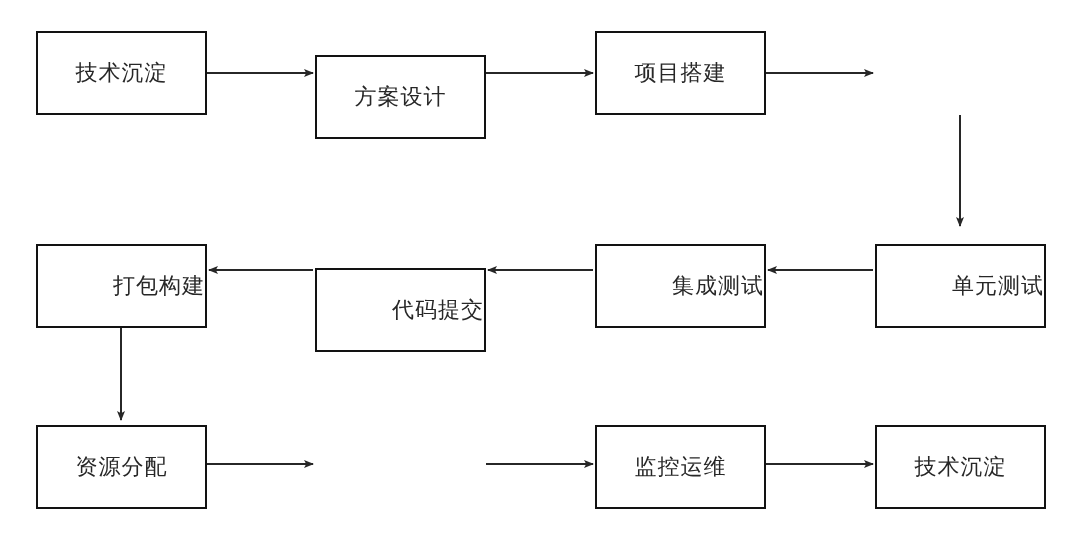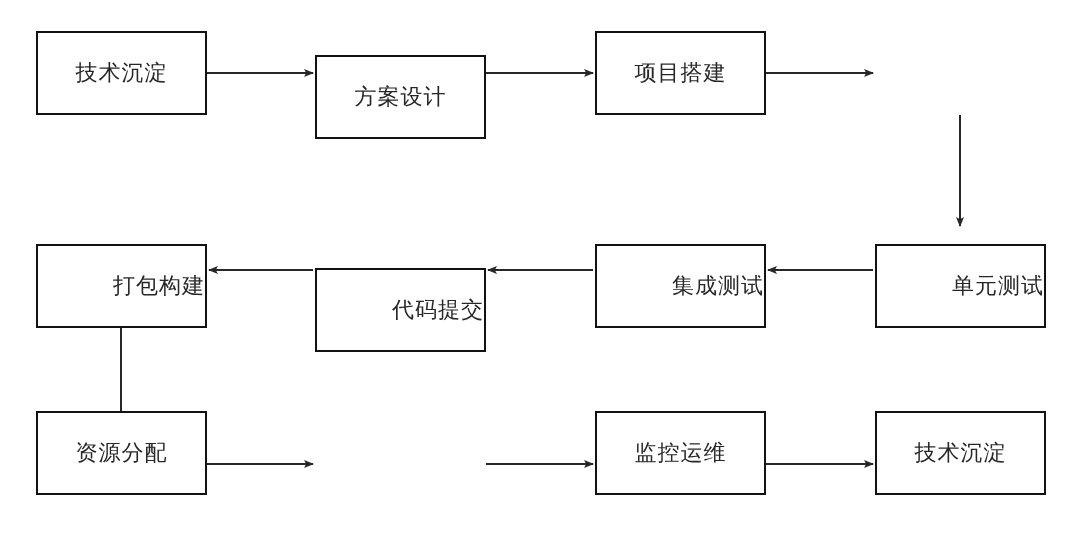--- a/index.html
+++ b/index.html
@@ -47,21 +47,21 @@
     font-weight: 400;
   }
   
   .c1 { left: 36px; }
   .c2 { left: 315px; margin-top: 24px; }
   .c3 { left: 595px; }
   .c4 { left: 875px; }
   
   .r1 { top: 31px; }
   .r2 { top: 244px; justify-content: flex-end; }
-  .r3 { top: 411px; justify-content: center; }
+  .r3 { top: 425px; justify-content: center; }
 </style>
 </head>
 <body>
 
 <div id="canvas">
 
   <svg id="edge-layer" viewBox="0 0 1080 538" width="1080" height="538">
     <defs>
       <marker id="arrow-r" markerWidth="10" markerHeight="10" refX="9" refY="4" orient="auto" markerUnits="userSpaceOnUse">
         <path d="M0,0 L10,4 L0,8 L2.2,4 Z" fill="#272727"></path>

